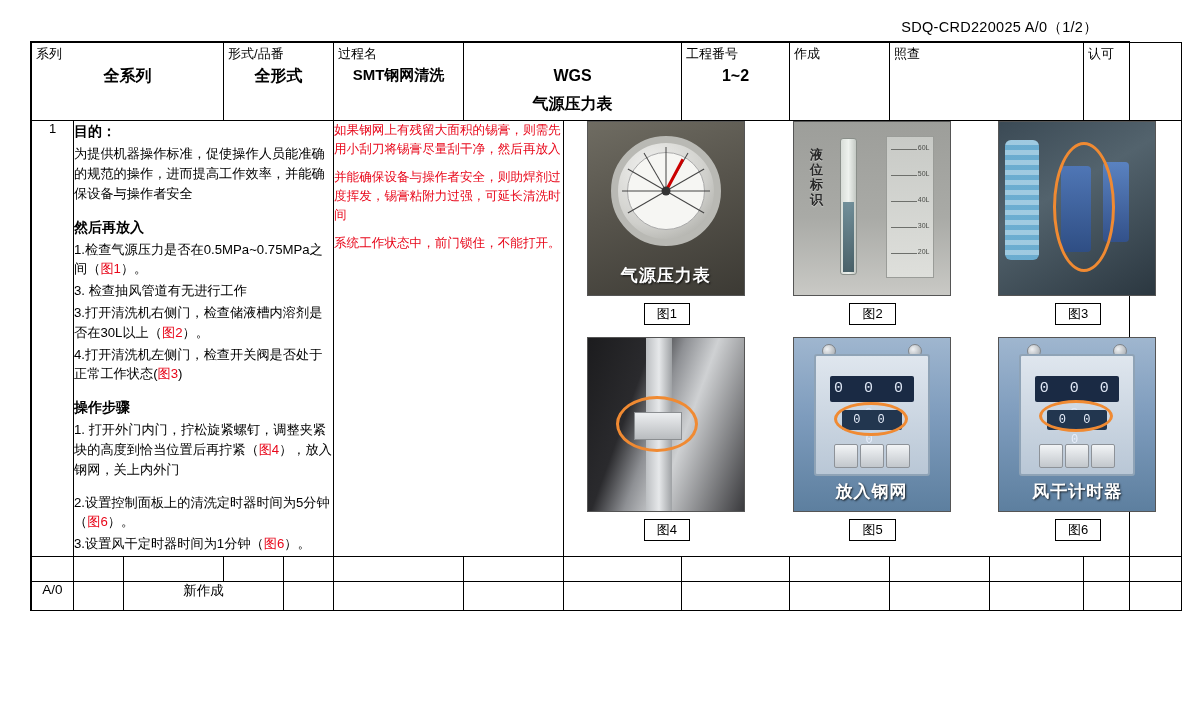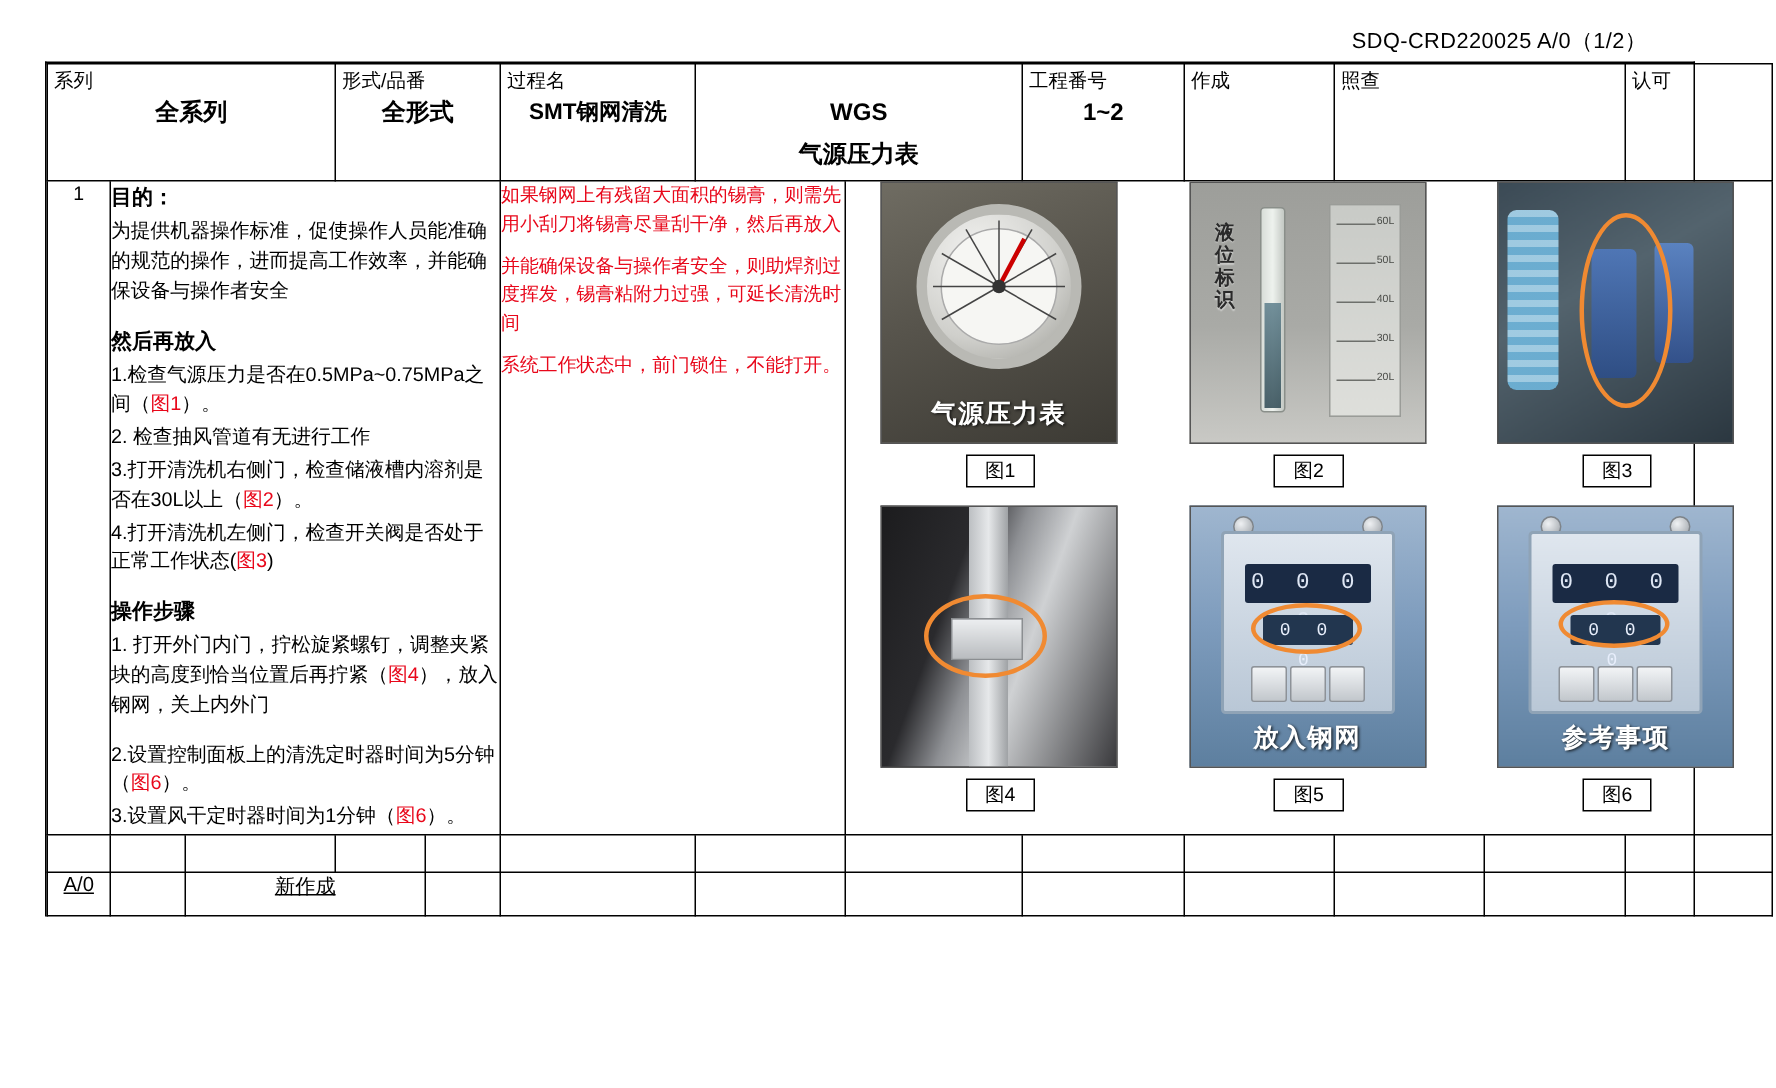--- a/index.html
+++ b/index.html
@@ -277,21 +277,20 @@
     position:absolute; width:12px; height:12px; border-radius:50%;
     background: radial-gradient(circle at 35% 35%,#f0f2f4,#9aa0a6);
     border:1px solid #7e848a;
   }
   
   .blank-row td { height: 24px; }
   .rev-row td { height: 28px; font-size: 13.5px; }
   .rev-cell {
     text-align:center;
     padding-top: 5px;
-    text-decoration: underline;
   }
 </style>
 </head>
 <body>
 
 <div class="doc-code">SDQ-CRD220025 A/0（1/2）</div>
 
 <div class="sheet">
   <table class="main">
     <colgroup>
@@ -348,21 +347,21 @@
 
 
     <tr>
       <td class="body-num">1</td>
       <td colspan="4" class="body-text">
         <div class="blk"><b>目的：</b></div>
         <div class="blk">为提供机器操作标准，促使操作人员能准确的规范的操作，进而提高工作效率，并能确保设备与操作者安全</div>
         <div class="gap"></div>
         <div class="blk"><b>然后再放入</b></div>
         <div class="blk">1.检查气源压力是否在0.5MPa~0.75MPa之间（<span class="red">图1</span>）。</div>
-        <div class="blk">2. 检查抽风管道有无进行工作</div>
+        <div class="blk">3. 检查抽风管道有无进行工作</div>
         <div class="blk">3.打开清洗机右侧门，检查储液槽内溶剂是否在30L以上（<span class="red">图2</span>）。</div>
         <div class="blk">4.打开清洗机左侧门，检查开关阀是否处于正常工作状态(<span class="red">图3</span>)</div>
         <div class="gap"></div>
         <div class="blk"><b>操作步骤</b></div>
         <div class="blk">1. 打开外门内门，拧松旋紧螺钉，调整夹紧块的高度到恰当位置后再拧紧（<span class="red">图4</span>），放入钢网，关上内外门</div>
         <div class="gap"></div>
         <div class="blk">2.设置控制面板上的清洗定时器时间为5分钟（<span class="red">图6</span>）。</div>
         <div class="blk">3.设置风干定时器时间为1分钟（<span class="red">图6</span>）。</div>
       </td>
       <td colspan="2" class="notes">
@@ -471,21 +470,21 @@
                 <div class="brand">FESTO</div>
                 <div class="display">0 0 0 0</div>
                 <div class="display2">0 0 0</div>
                 <div class="knobs">
                       <i></i>
                       <i></i>
                       <i></i>
                     </div>
               </div>
               <div class="ellipse" style="left:40px; top:62px; width:74px; height:32px;"></div>
-              <div class="cn-overlay">参考事项</div>
+              <div class="cn-overlay">风干计时器</div>
             </div>
             <div class="fig-cap">图6</div>
           </div>
 
         </div>
 
       </td>
     </tr>
 
     <tr class="blank-row">

